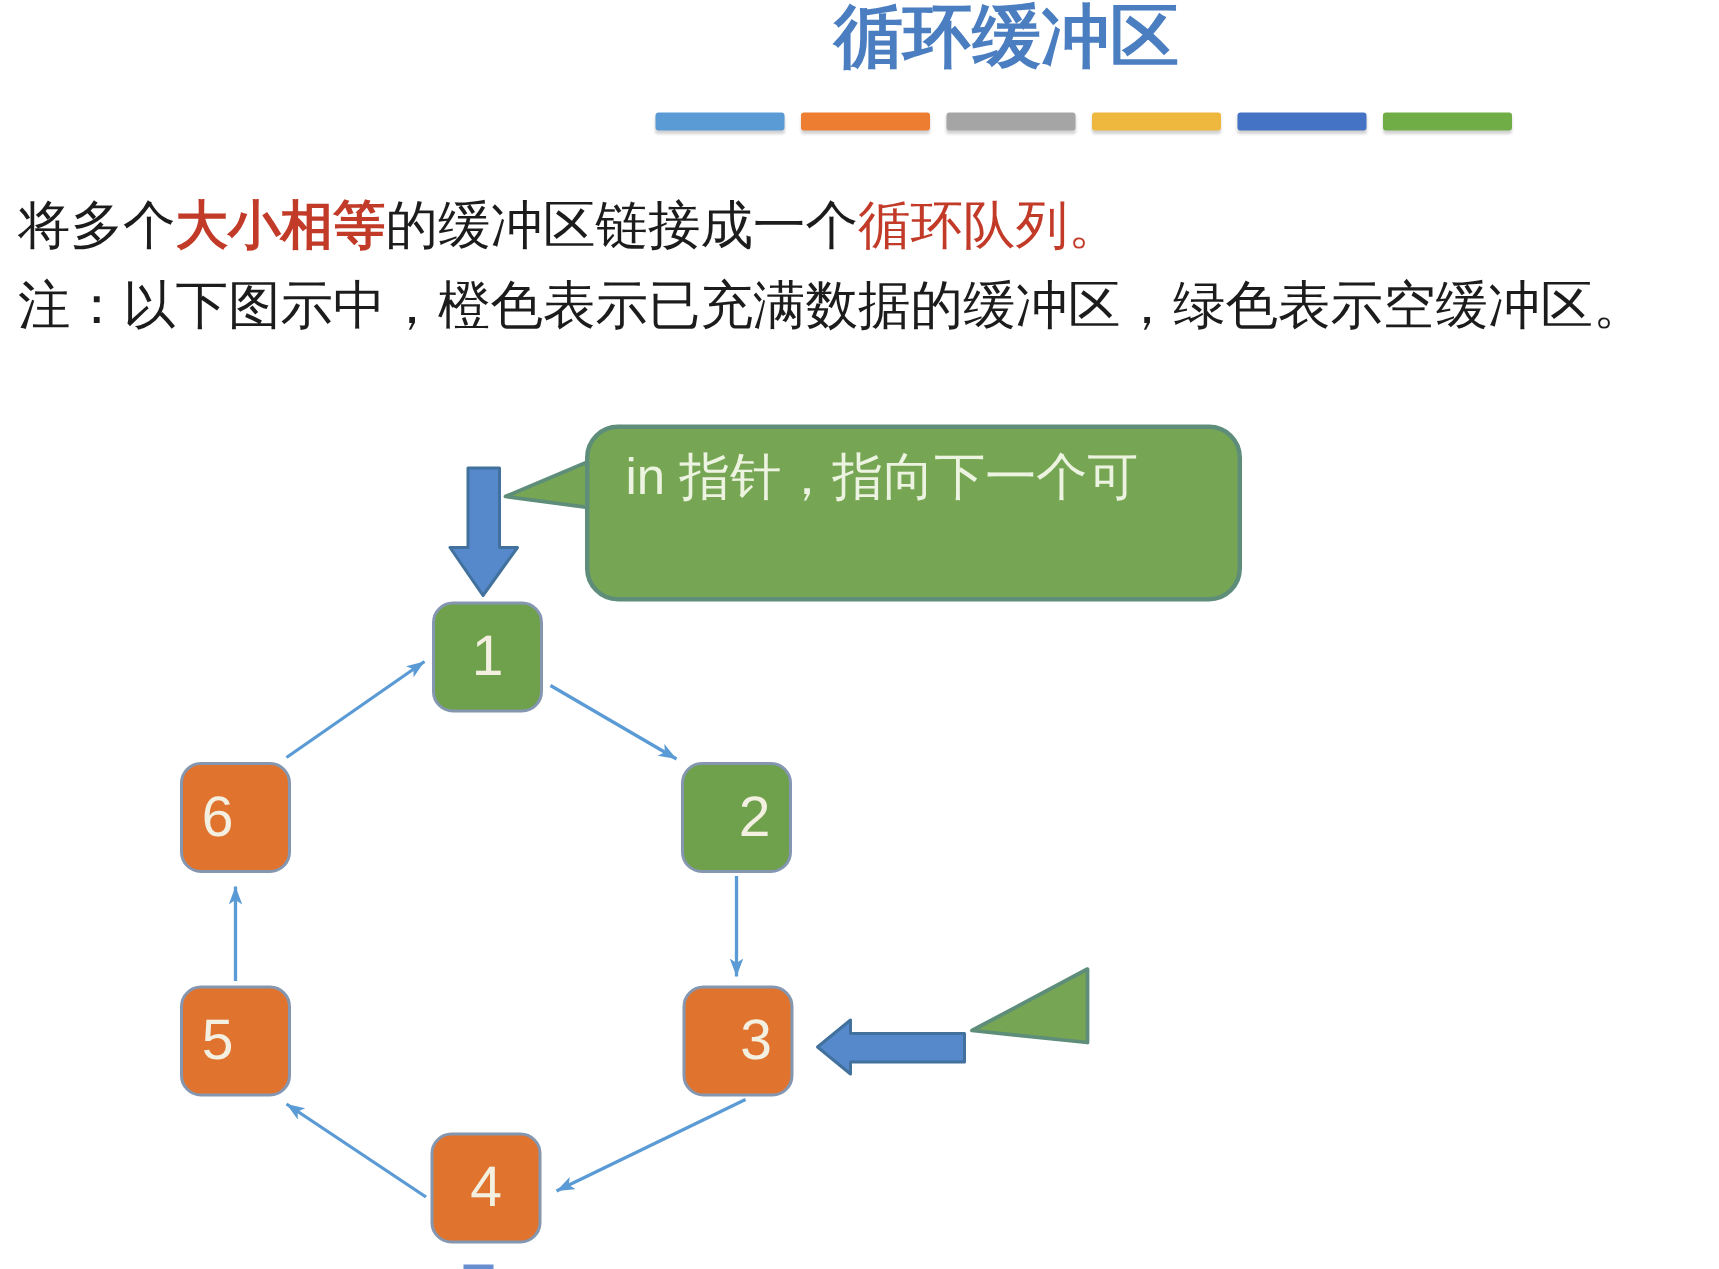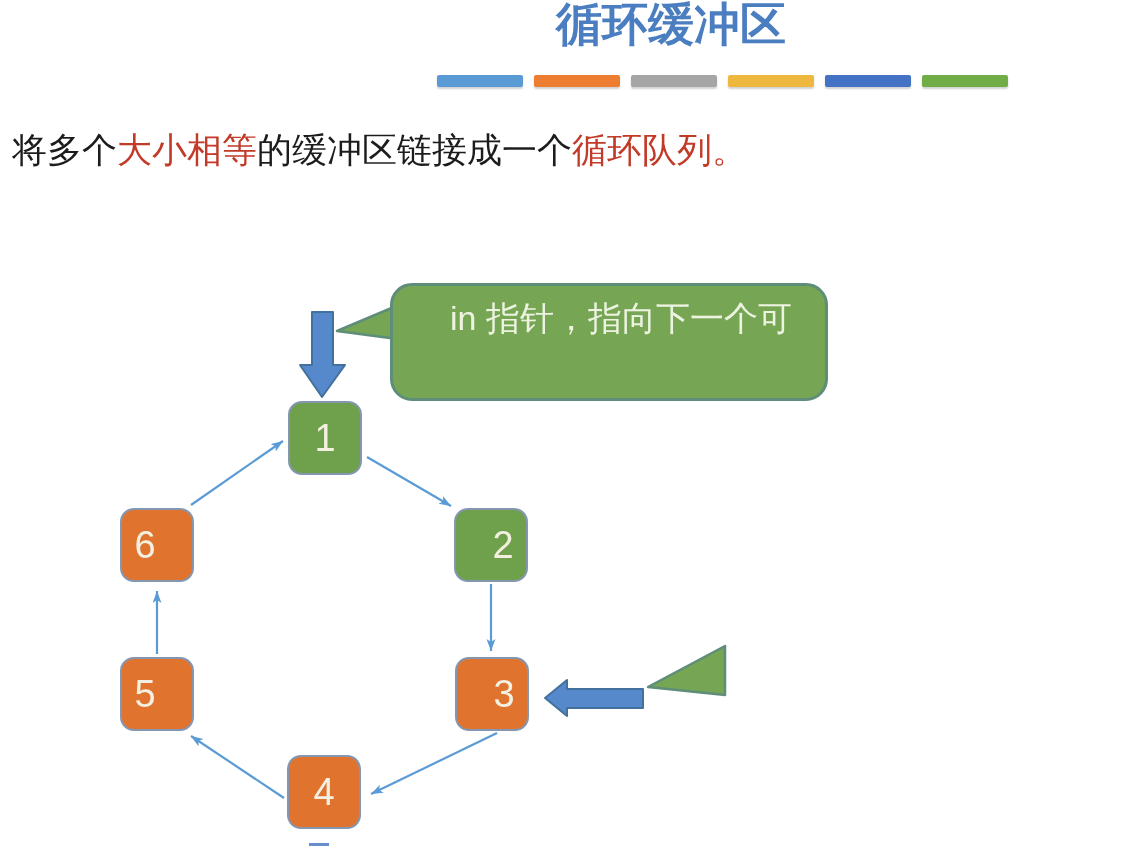--- a/index.html
+++ b/index.html
@@ -27,21 +27,21 @@
     font-size:38px; color:var(--node-text);
   }
   .node.empty { background:var(--node-green); }
   .node.full  { background:var(--node-orange); }
   .connector { stroke:var(--connector-blue); stroke-width:2.2; fill:none; }
   .bubble {
     position:absolute; box-sizing:border-box;
     background:var(--bubble-fill); border:3px solid var(--bubble-border);
     border-radius:22px; color:var(--bubble-text);
     font-family:"Liberation Sans","DejaVu Sans",sans-serif;
-    font-size:34px; line-height:45px; padding:10px 0 0 24px; white-space:nowrap;text-align:center;
+    font-size:34px; line-height:45px; padding:10px 0 0 24px; white-space:nowrap;
   }
   .bubble-in  { left:390px; top:283px; width:438px; height:118px; }
   .bubble-out { left:697px; top:642px; width:436px; height:116px; }
   .block-arrow { fill:var(--block-arrow-fill); stroke:var(--block-arrow-stroke); stroke-width:2; stroke-linejoin:round; }
   .bubble-tail { fill:var(--bubble-fill); stroke:var(--bubble-border); stroke-width:2.5; stroke-linejoin:round; }
 </style>
 </head>
 <body>
 
 <div class="stage">
@@ -51,21 +51,22 @@
   <div class="accent-bars" id="accent-bars">
       <div class="accent-bar" style="background: var(--bar-blue);"></div>
       <div class="accent-bar" style="background: var(--bar-orange);"></div>
       <div class="accent-bar" style="background: var(--bar-gray);"></div>
       <div class="accent-bar" style="background: var(--bar-gold);"></div>
       <div class="accent-bar" style="background: var(--bar-darkblue);"></div>
       <div class="accent-bar" style="background: var(--bar-green);"></div>
     </div>
 
   <div class="intro">
-    <div id="intro-line1"><span style="color: var(--text-black);">将多个</span><span style="color: var(--text-red);">大小相等</span><span style="color: var(--text-black); text-align: right;">的缓冲区链接成一个</span><span style="color: var(--text-red);">循环队列。</span></div>
+    <div id="intro-line1"><span style="color: var(--text-black);">将多个</span><span style="color: var(--text-red); font-weight: bold;">大小相等</span><span style="color: var(--text-black); text-align: right;">的缓冲区链接成一个</span><span style="color: var(--text-red);">循环队列。</span></div>
+    <div>注：以下图示中，橙色表示已充满数据的缓冲区，绿色表示空缓冲区。</div>
   </div>
 
   <svg class="overlay" width="1146" height="846" viewBox="0 0 1146 846">
     <defs>
       <marker id="arrowhead" markerUnits="userSpaceOnUse" markerWidth="13" markerHeight="10" refX="12" refY="4.5" orient="auto">
         <path d="M0,0 L12,4.5 L0,9 L3,4.5 Z" style="fill:var(--connector-blue)"></path>
       </marker>
     </defs>
 
     <g id="connector-layer">

